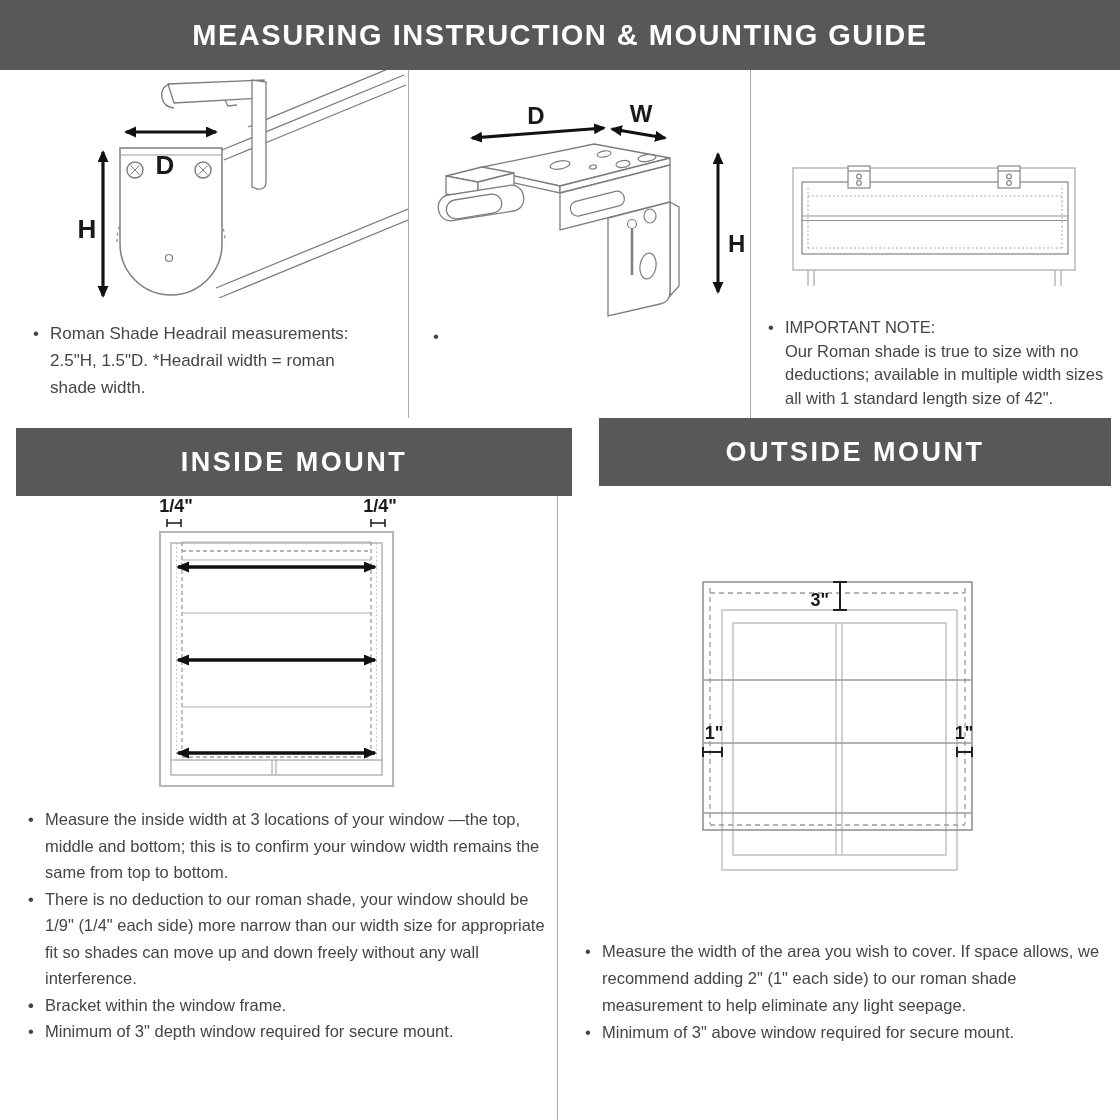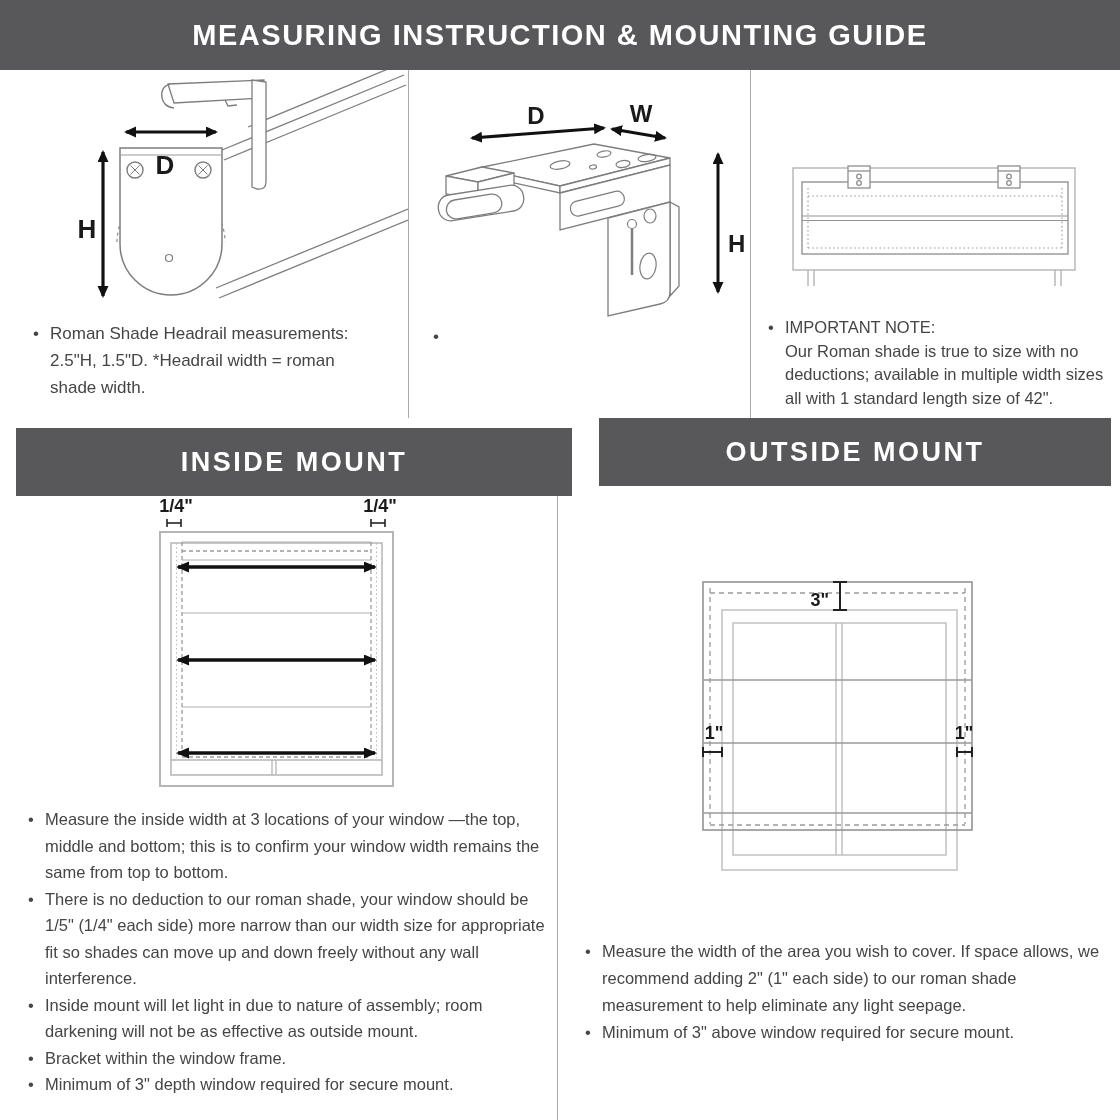--- a/index.html
+++ b/index.html
@@ -270,25 +270,24 @@
     <text x="407" y="191" font-size="18" text-anchor="middle">1"</text>
   </svg>
 
   <ul class="note-list inside-note">
     <li>
       <span class="bm">•</span>
       <span>Measure the inside width at 3 locations of your window —the top, middle and bottom; this is to confirm your window width remains the same from top to bottom.</span>
     </li>
     <li>
       <span class="bm">•</span>
-      <span>There is no deduction to our roman shade, your window should be 1/5" (1/4" each side) more narrow than our width size for appropriate fit so shades can move up and down freely without any wall interference.</span>
-    </li>
-    <li>
-      <span class="bm">•</span>
-      <span>Inside mount will let light in due to nature of assembly; room darkening will not be as effective as outside mount.</span>
+      <span>There is no deduction to our roman shade, your window should be 1/9" (1/4" each side) more narrow than our width size for appropriate fit so shades can move up and down freely without any wall interference.</span>
+    </li>
+    <li>
+      <span class="bm">•</span>
     </li>
     <li>
       <span class="bm">•</span>
       <span>Bracket within the window frame.</span>
     </li>
     <li>
       <span class="bm">•</span>
       <span>Minimum of 3" depth window required for secure mount.</span>
     </li>
   </ul>

